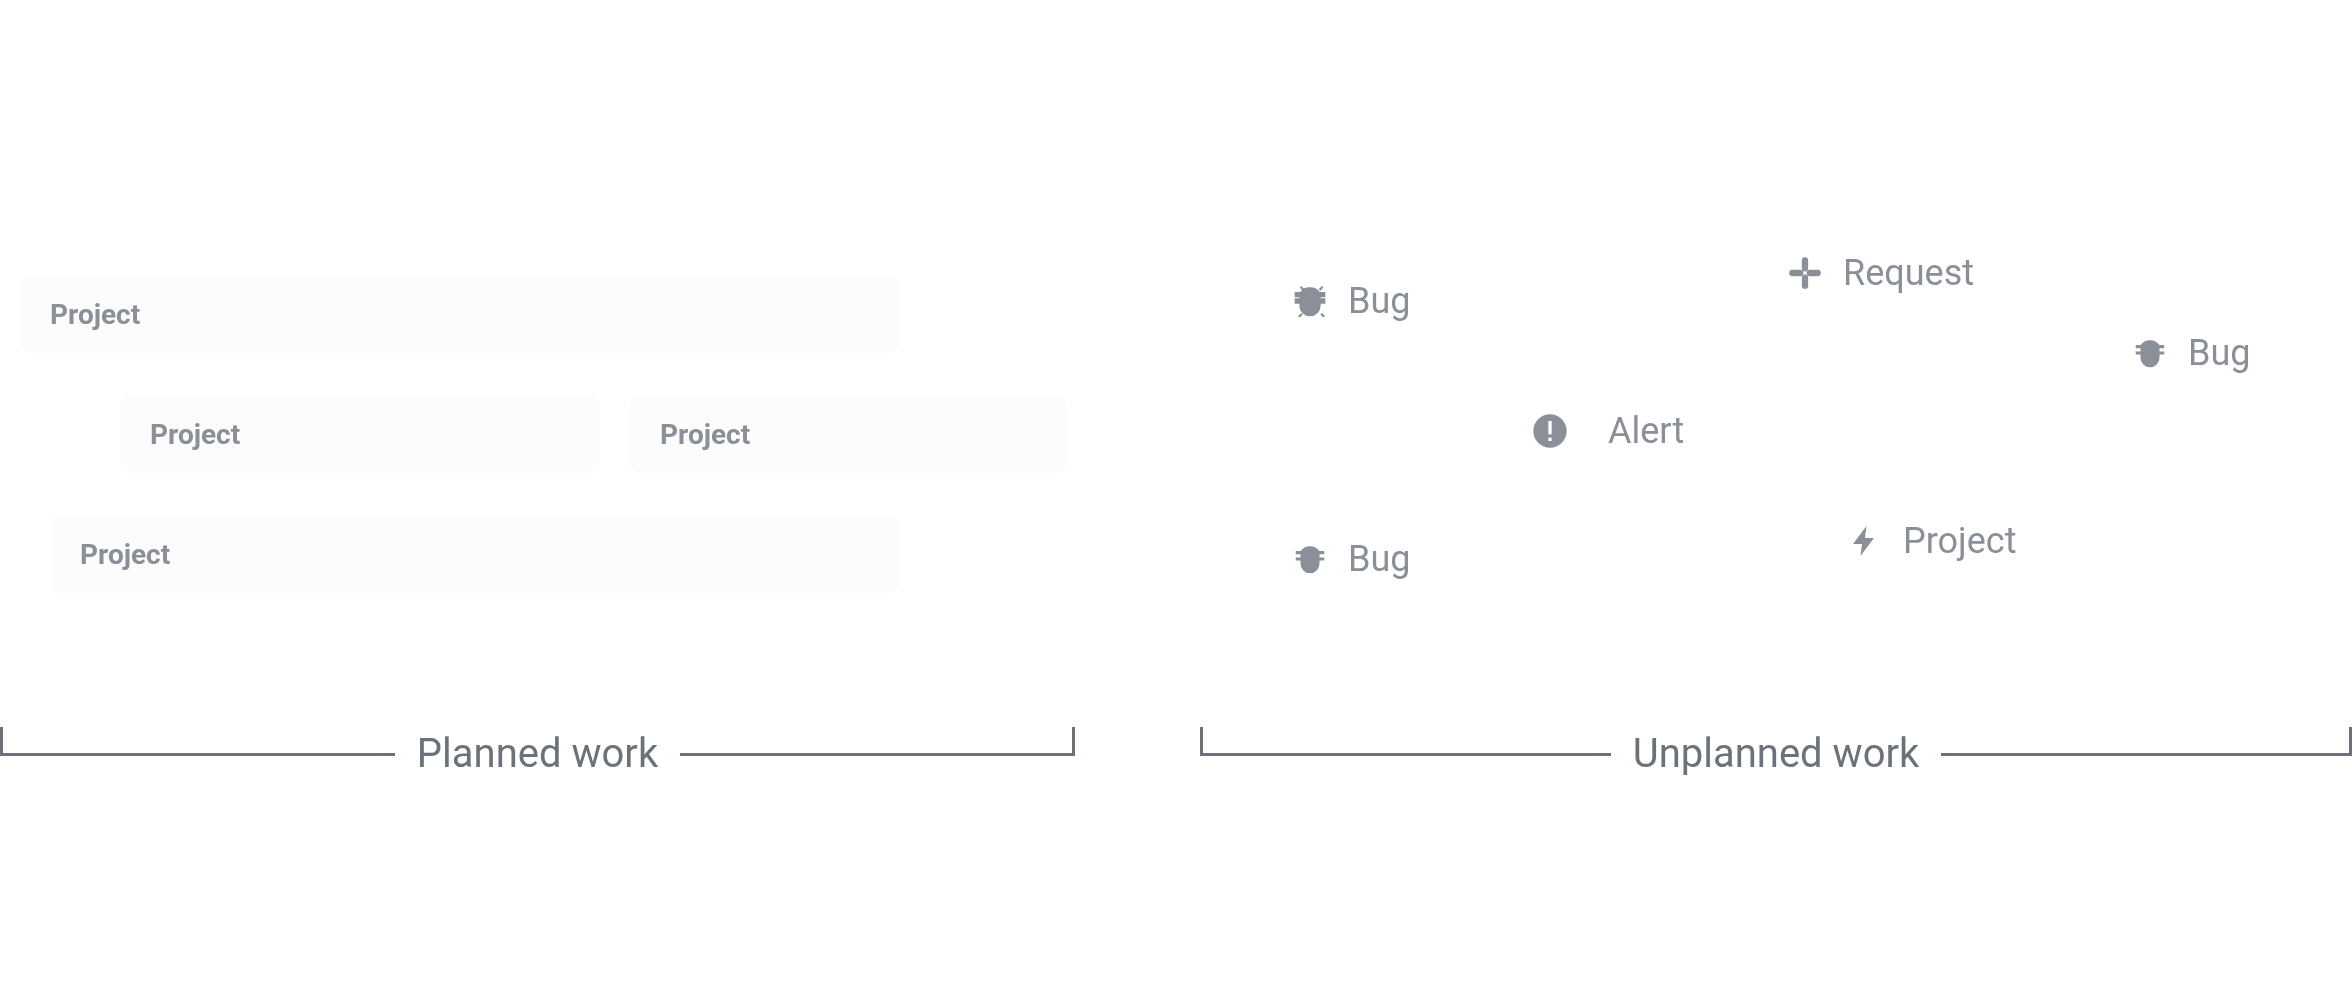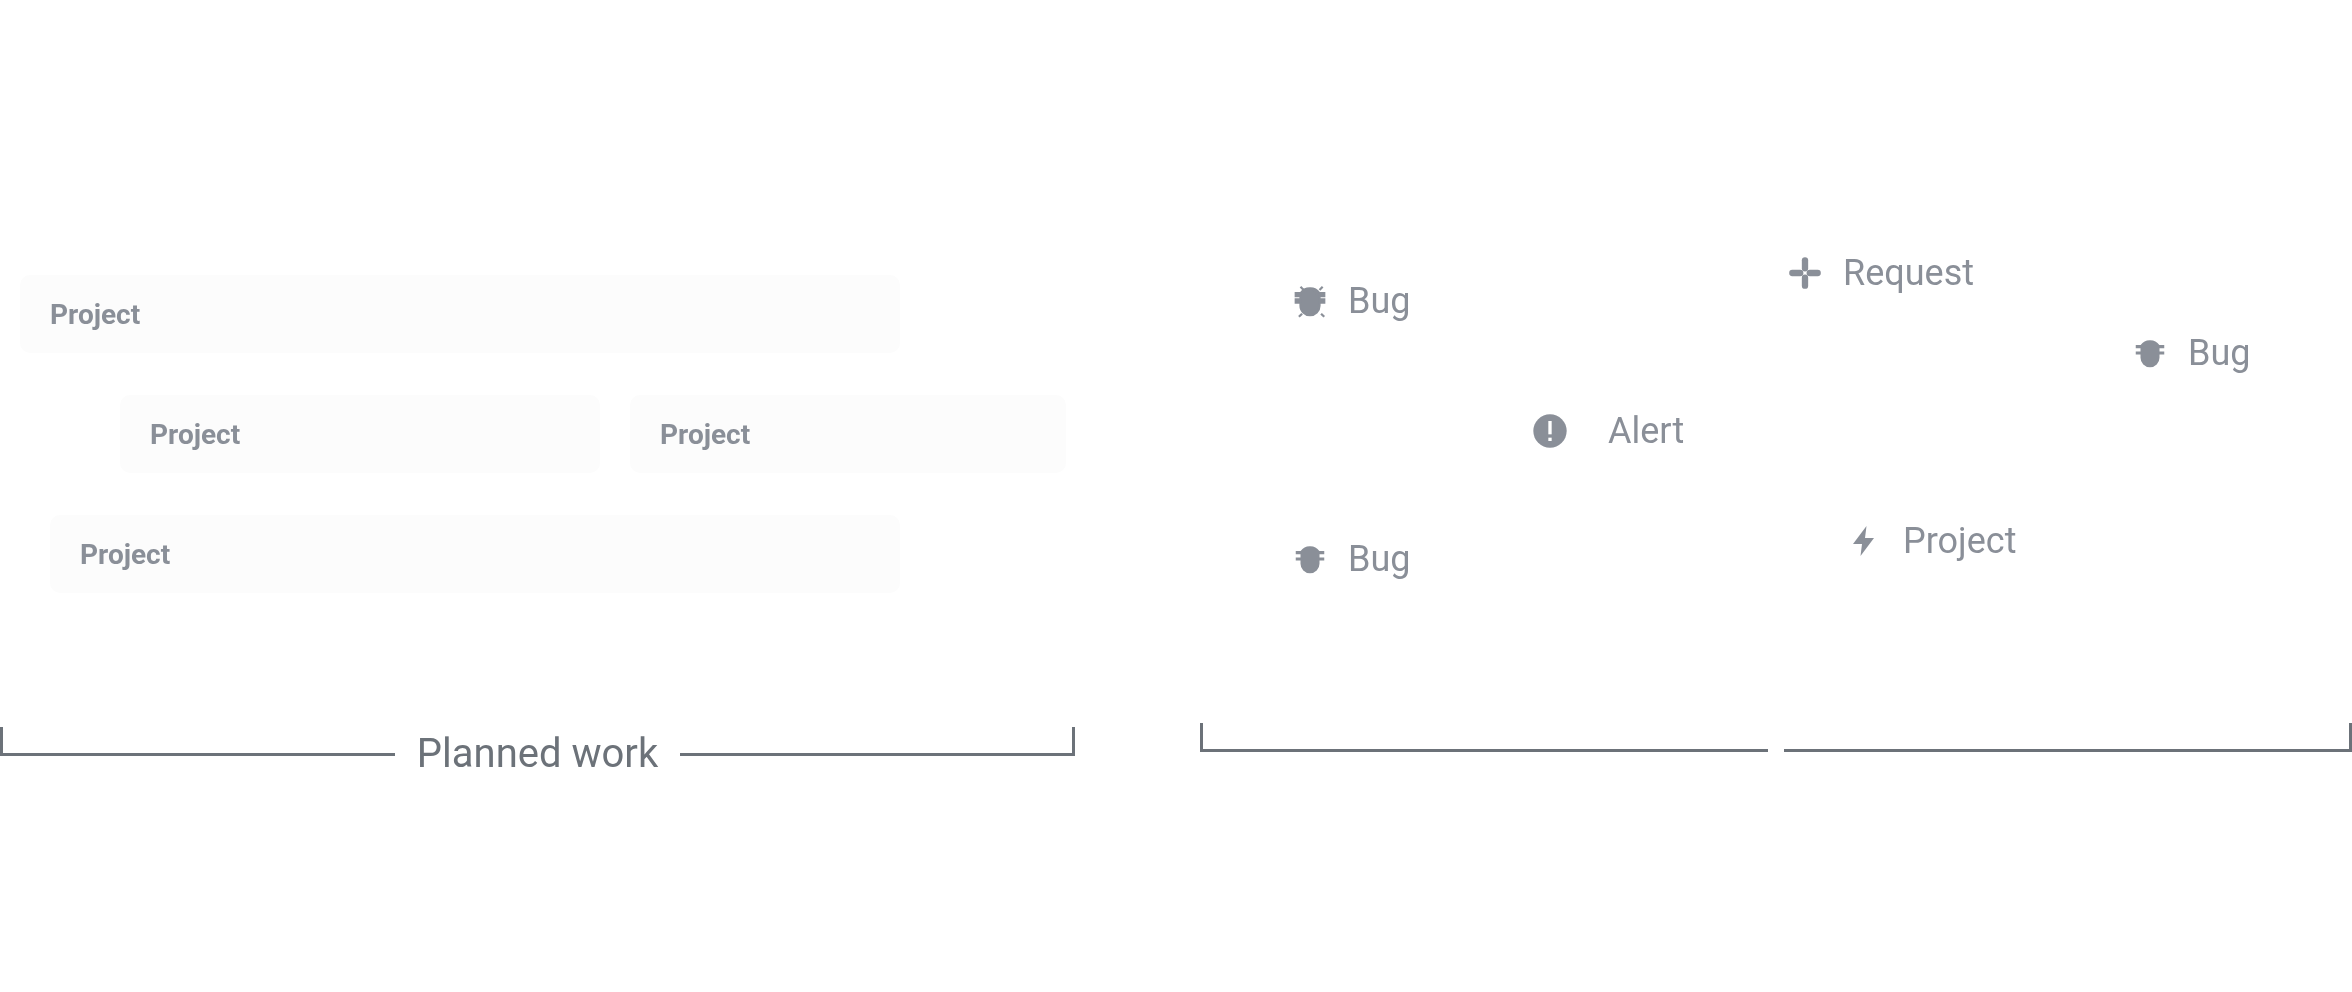--- a/index.html
+++ b/index.html
@@ -223,16 +223,17 @@
     </div>
   </div>
 
   <div class="bracket-wrap left">
     <div class="bracket start"></div>
     <div class="section-label">Planned work</div>
     <div class="bracket end"></div>
   </div>
   <div class="bracket-wrap right">
     <div class="bracket start"></div>
+    <div class="section-label">Unplanned work</div>
     <div class="bracket end"></div>
   </div>
 
 </div>
 
 </body></html>

